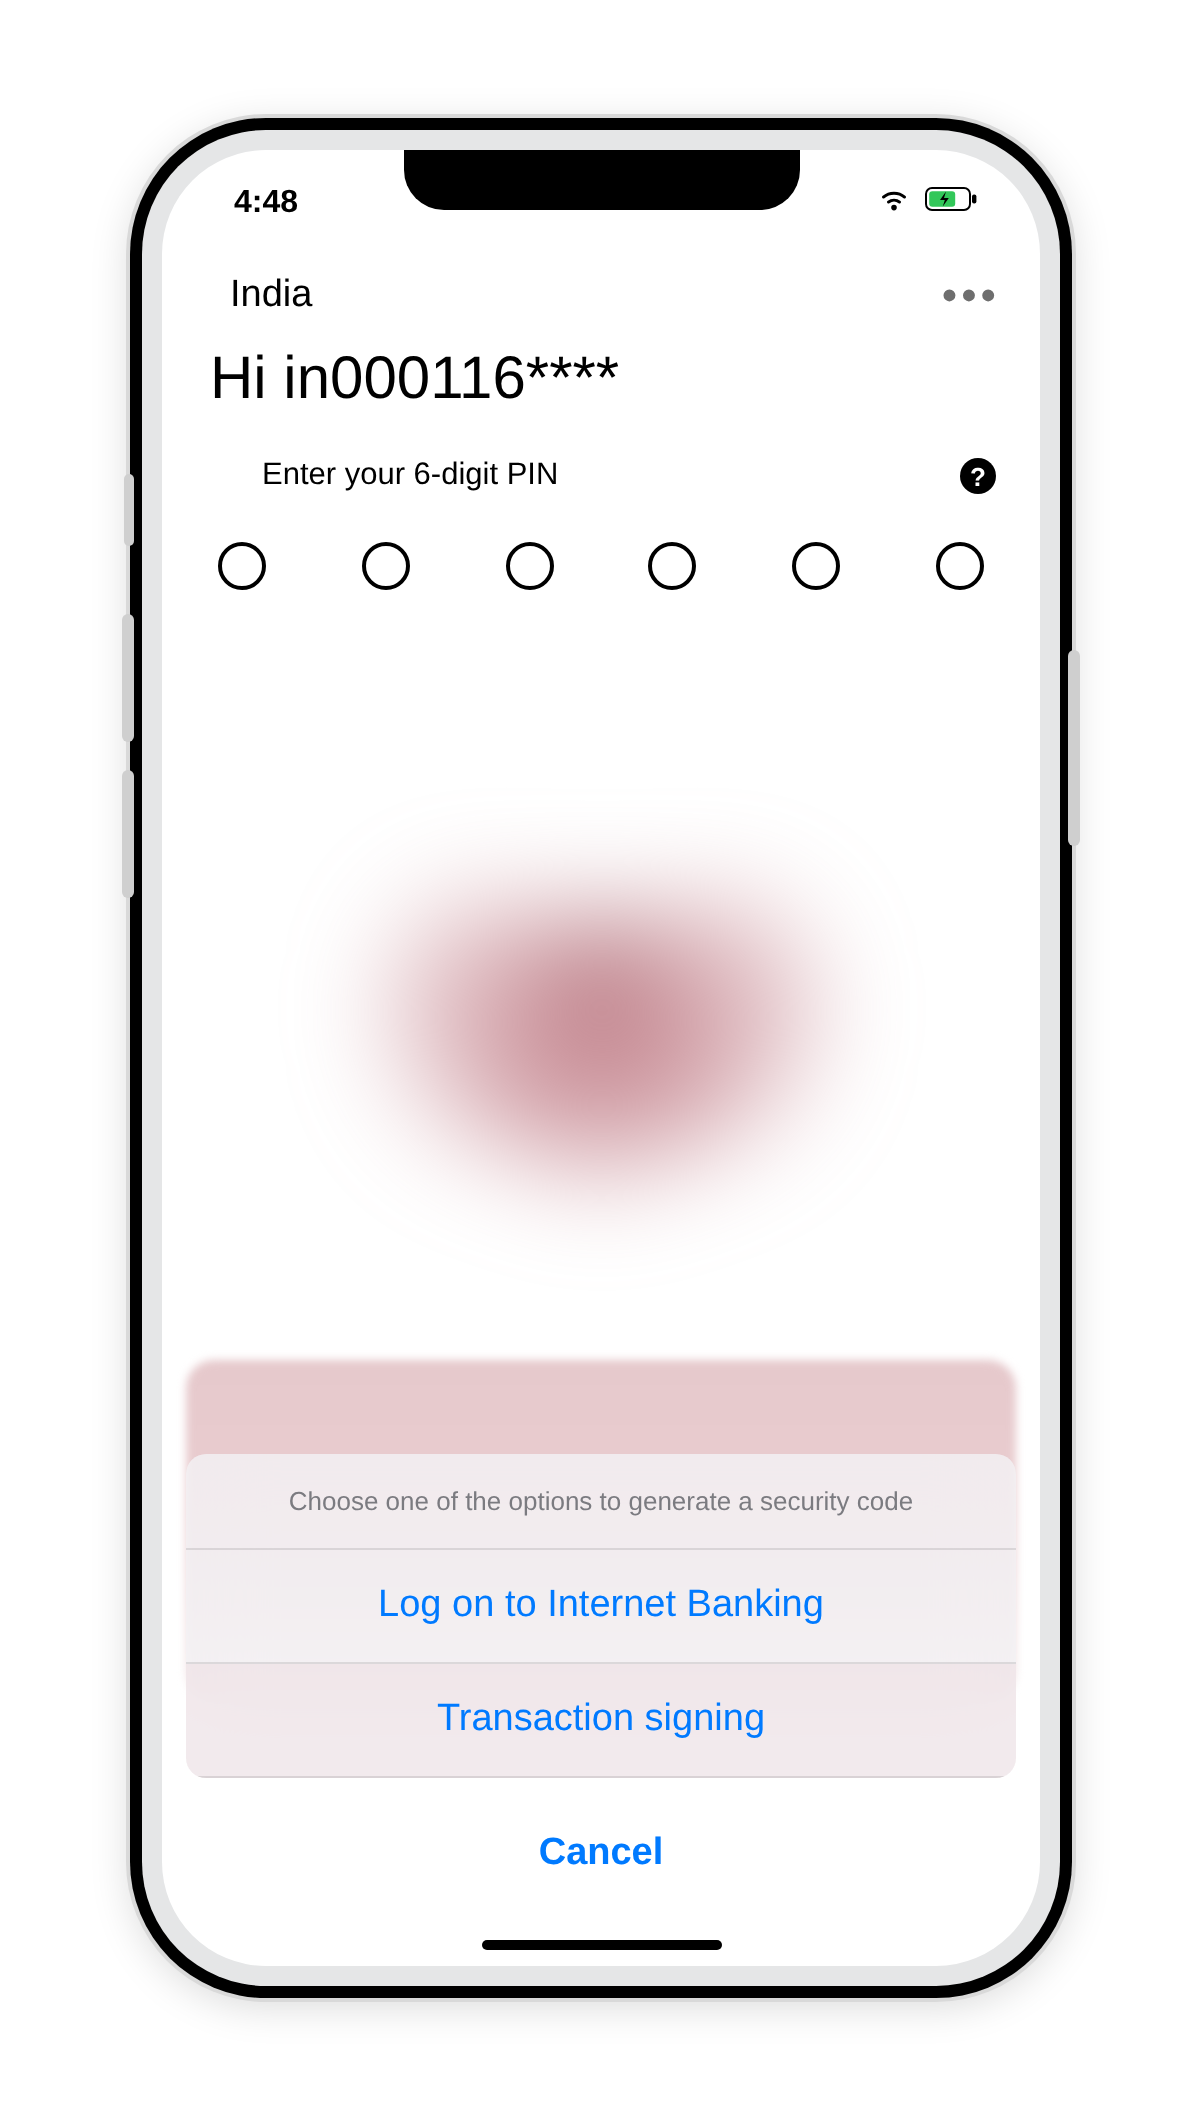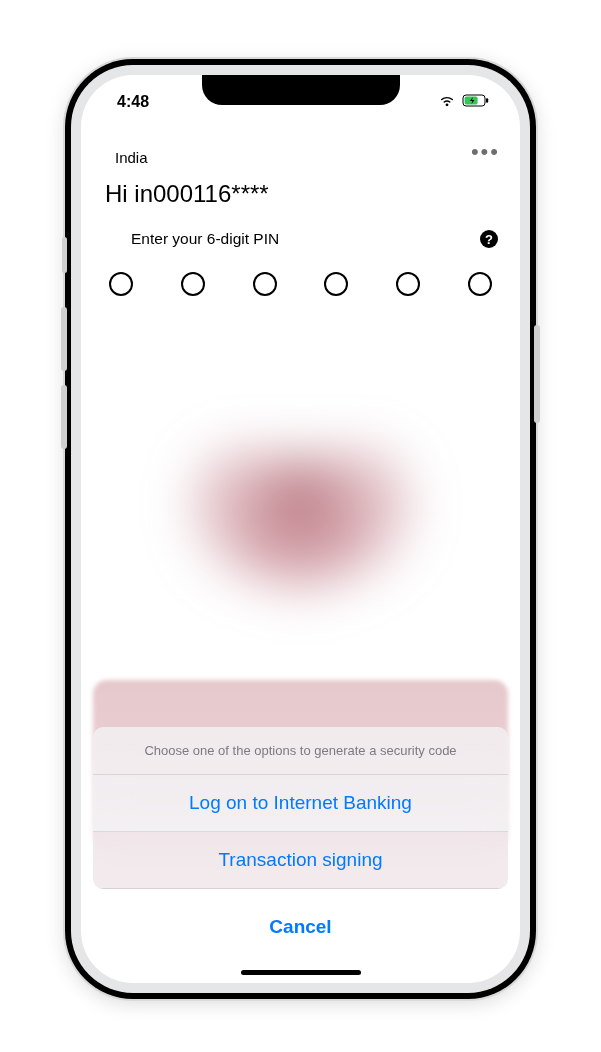--- a/index.html
+++ b/index.html
@@ -64,25 +64,25 @@
   
   .app {
     position: absolute; inset: 0;
     padding-top: 54px;
     filter: blur(0.3px);
   }
   .nav-row {
     display: flex; justify-content: space-between; align-items: center;
     padding: 8px 20px 4px 34px;
   }
-  .nav-title { font-size: 15px; color: #000; margin-top: 12px; }
+  .nav-title { font-size: 19px; color: #000; }
   .more-dots { color: #6e6e6e; font-size: 22px; letter-spacing: 2px; line-height: 10px; }
 
   .greeting {
-    font-size: 24px; font-weight: 400; color: #000;
+    font-size: 30px; font-weight: 400; color: #000;
     padding: 10px 24px 14px 24px;
   }
 
   .pin-row {
     display: flex; justify-content: space-between; align-items: center;
     padding: 8px 22px 8px 24px;
   }
   .pin-label { font-size: 15.5px; color: #000; margin-left: 26px; }
   .help-badge {
     width: 18px; height: 18px; border-radius: 50%;

